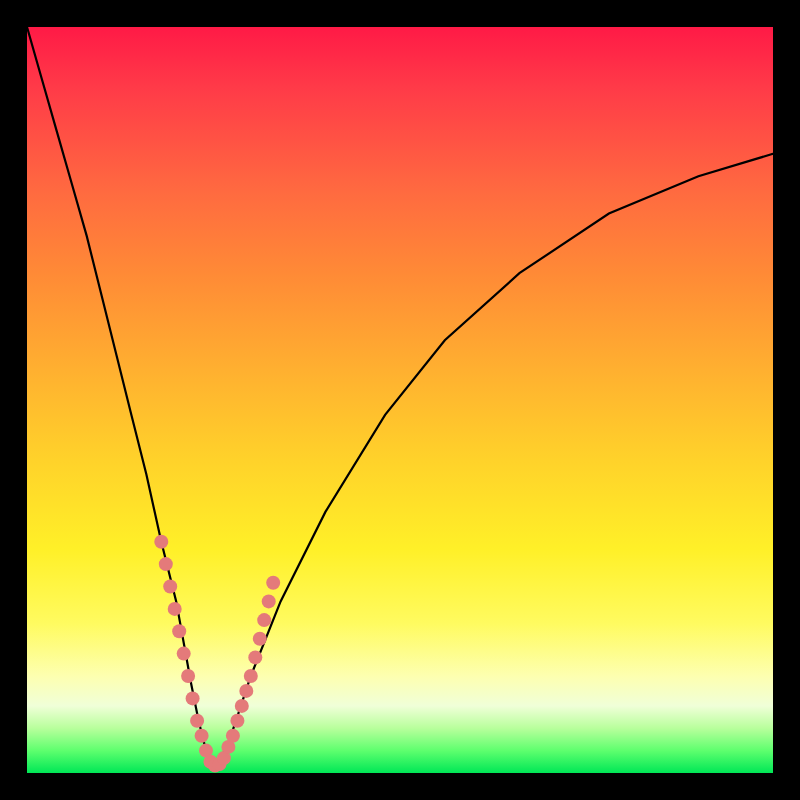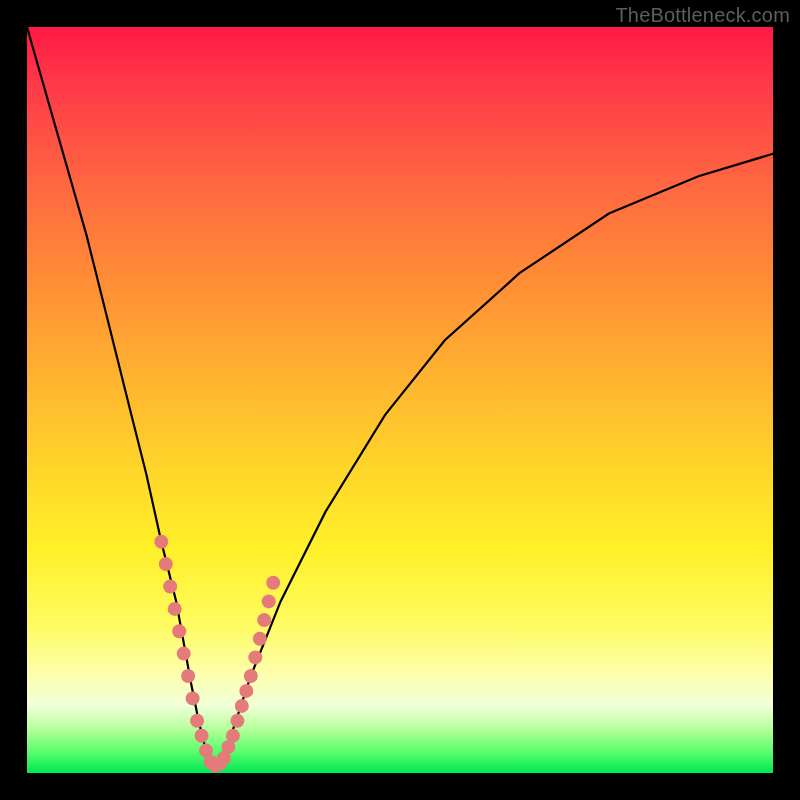--- a/index.html
+++ b/index.html
@@ -69,21 +69,20 @@
   .bead {
     fill: #e47a7a;
     stroke: none;
   }
 </style>
 </head>
 <body>
 
 <div class="frame">
 
-  <div class="watermark">TheBottleneck.com</div>
 
   <div class="plot-area">
     <svg class="curve" viewBox="0 0 746 746">
       <g id="curve-group">
           <path d="M0.0 0.0 L14.9 52.2 L29.8 104.4 L44.8 156.7 L59.7 208.9 L74.6 268.6 L89.5 328.2 L104.4 387.9 L119.4 447.6 L134.3 514.7 L149.2 574.4 L164.1 656.5 L171.6 693.8 L179.0 723.6 L186.5 738.5 L194.0 731.1 L201.4 716.2 L208.9 693.8 L223.8 649.0 L253.6 574.4 L298.4 484.9 L358.1 387.9 L417.8 313.3 L492.4 246.2 L581.9 186.5 L671.4 149.2 L746.0 126.8" class="stroke-main"></path>
         </g>
       <g id="bead-group">
           <circle cx="134.3" cy="514.7" r="7" class="bead"></circle>
           <circle cx="138.8" cy="537.1" r="7" class="bead"></circle>
           <circle cx="143.2" cy="559.5" r="7" class="bead"></circle>

